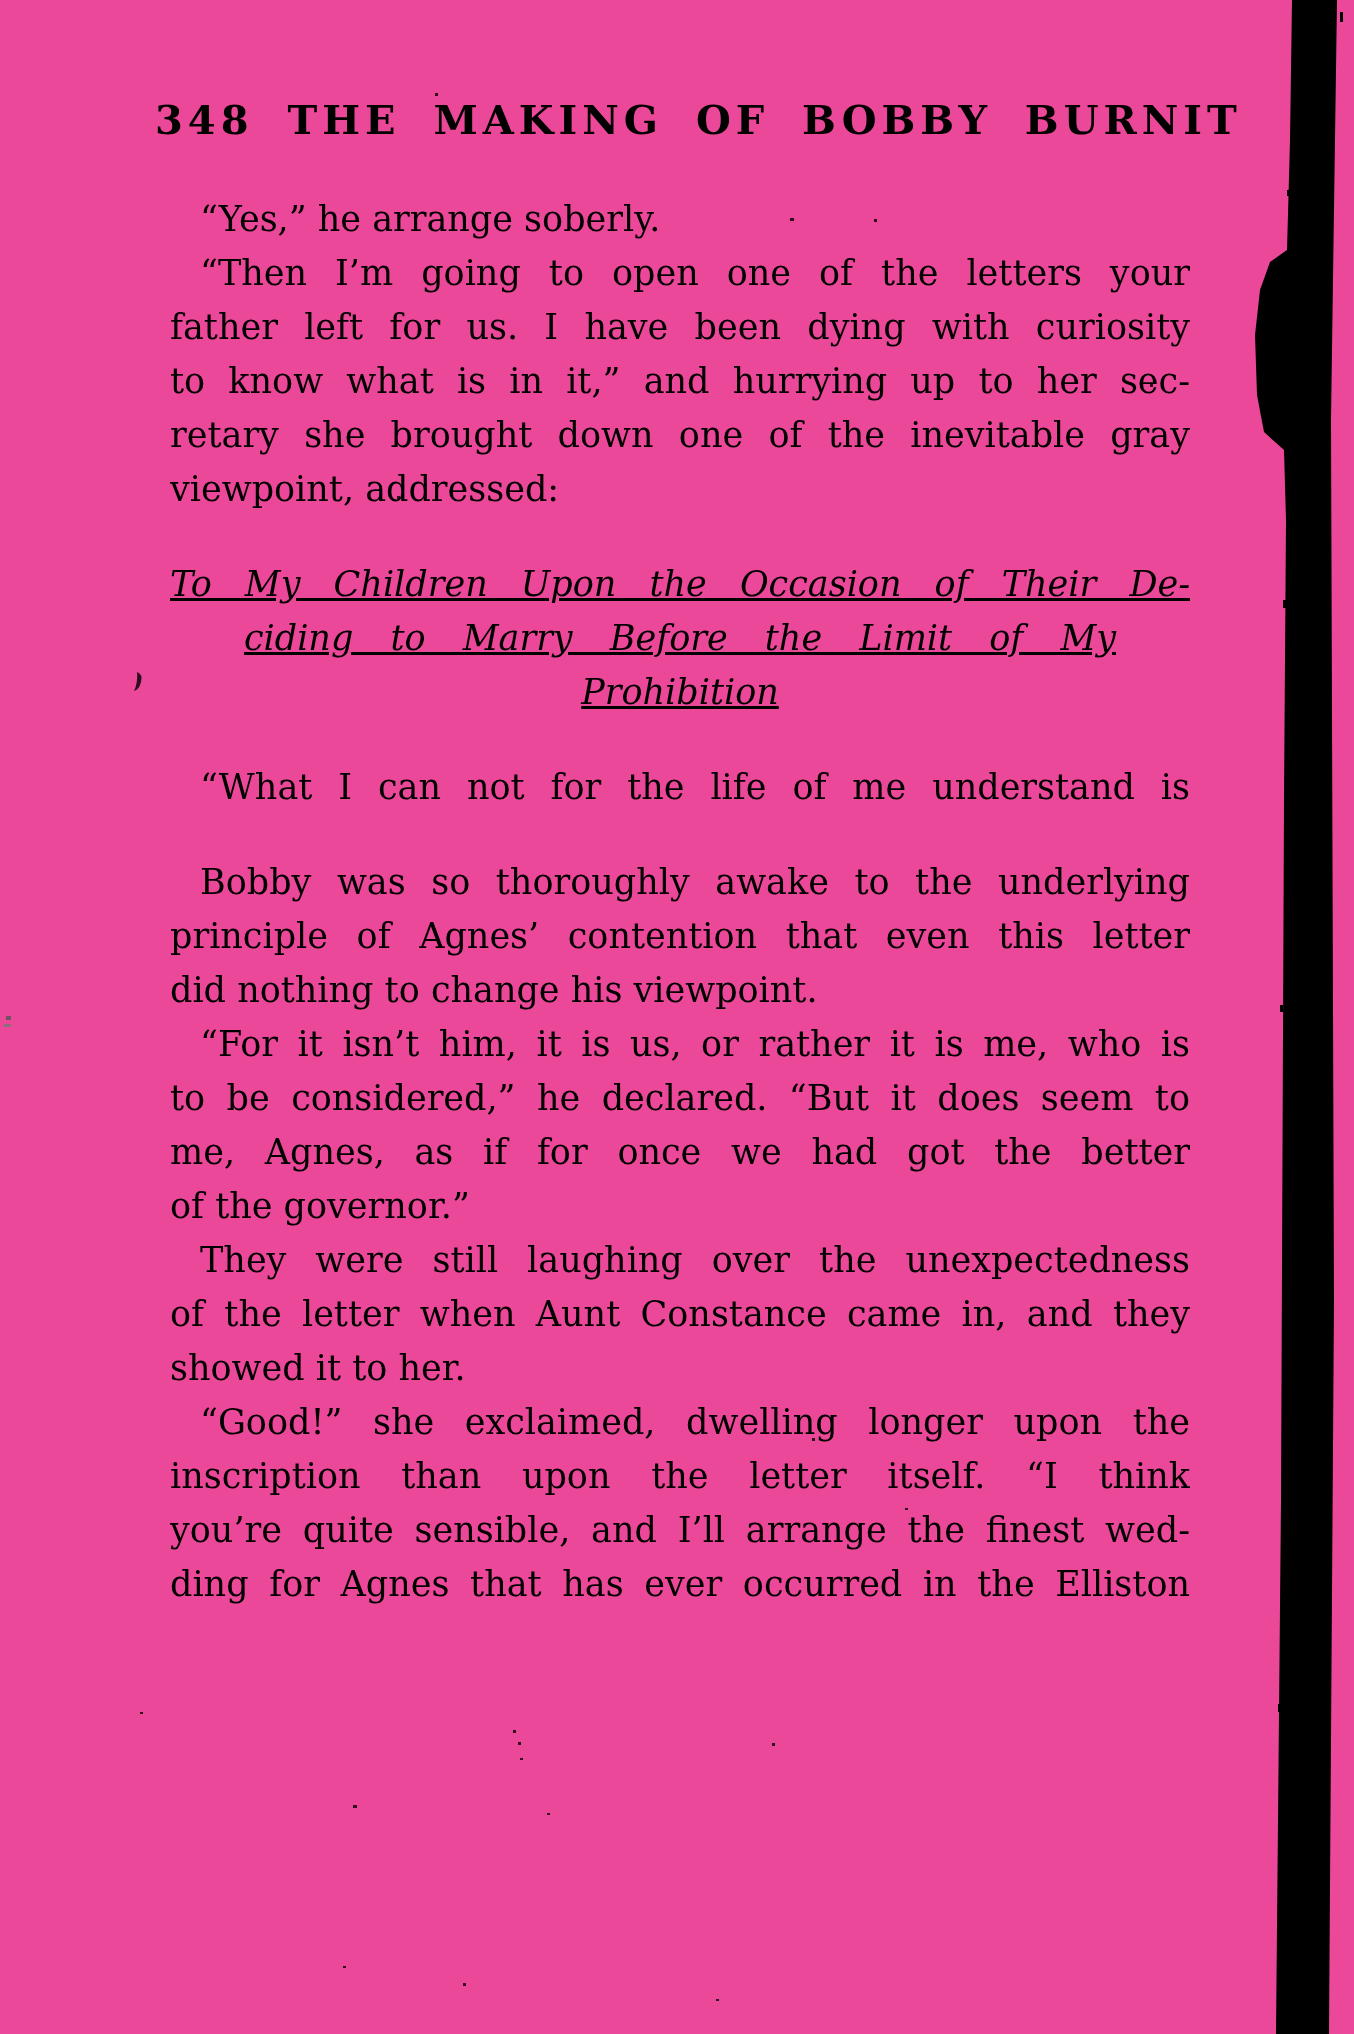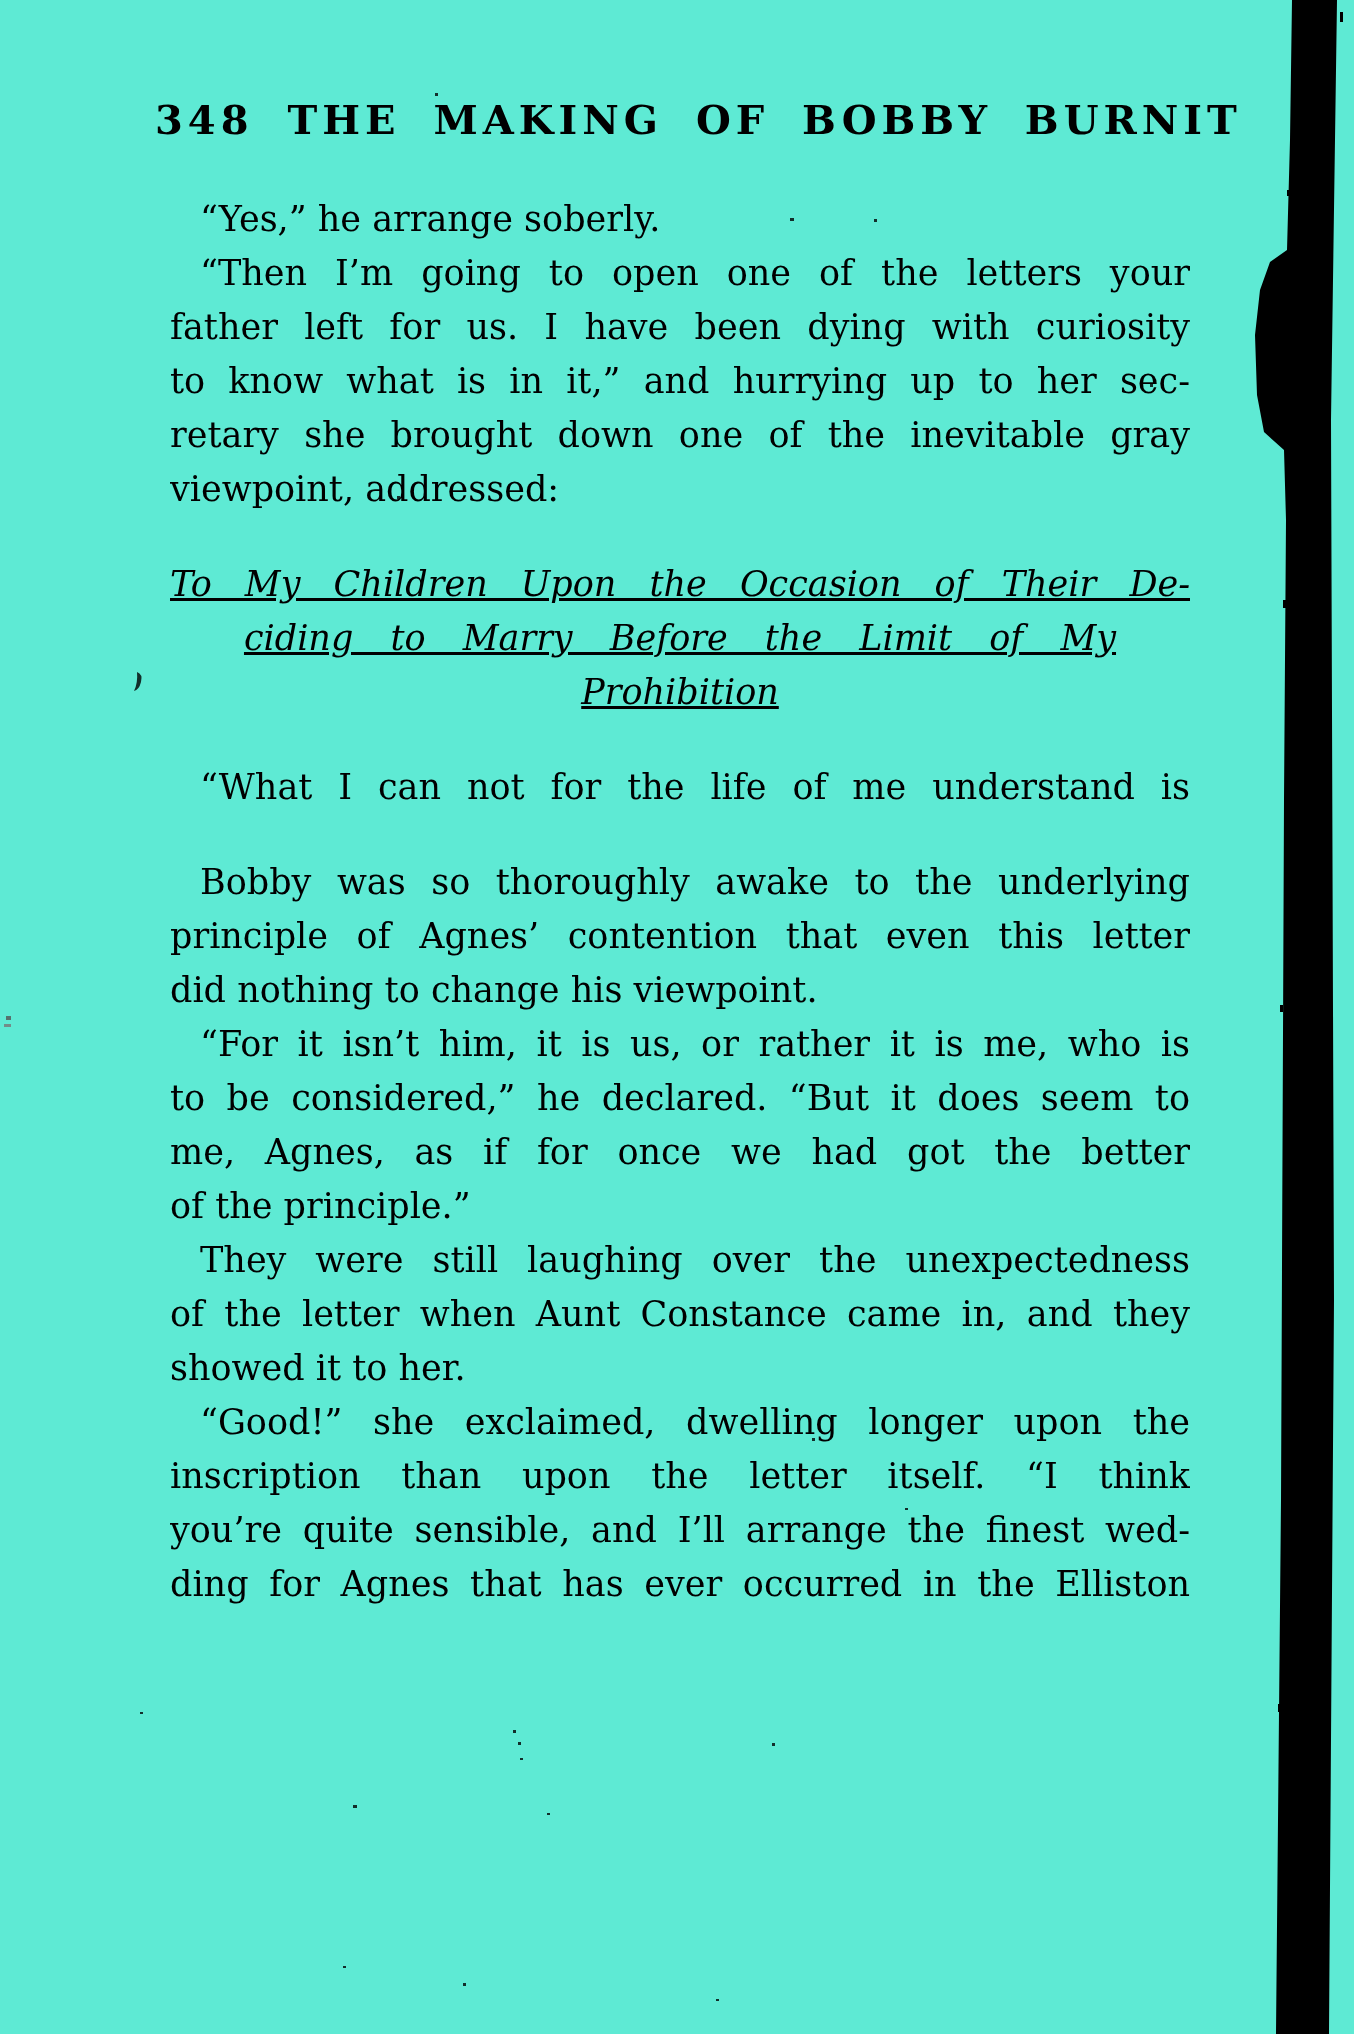--- a/index.html
+++ b/index.html
@@ -1,19 +1,19 @@
 <!DOCTYPE html>
 <html><head>
 <meta charset="utf-8">
 <style>
   html,body{margin:0;padding:0;background:#e8e8e8;}
   .page{
     position:relative;
     width:1354px;height:2034px;
-    background:#5eead4;
+    background:#ec4899;
     overflow:hidden;
     font-family:"DejaVu Serif","Liberation Serif",serif;
     color:#000000;
   }
   .header{
     position:absolute;left:155px;top:98px;
     font-weight:bold;font-size:40px;line-height:44px;
     letter-spacing:5px;white-space:nowrap;
   }
   .header .title{margin-left:34px;word-spacing:14px;}
@@ -49,21 +49,21 @@
       <div class="line justify italic gap">To My Children Upon the Occasion of Their De-</div>
       <div class="line center italic">ciding to Marry Before the Limit of My</div>
       <div class="line center italic">Prohibition</div>
       <div class="line justify indent gap">“What I can not for the life of me understand is</div>
       <div class="line justify indent gap">Bobby was so thoroughly awake to the underlying</div>
       <div class="line justify">principle of Agnes’ contention that even this letter</div>
       <div class="line left">did nothing to change his viewpoint.</div>
       <div class="line justify indent">“For it isn’t him, it is us, or rather it is me, who is</div>
       <div class="line justify">to be considered,” he declared.  “But it does seem to</div>
       <div class="line justify">me, Agnes, as if for once we had got the better</div>
-      <div class="line left">of the principle.”</div>
+      <div class="line left">of the governor.”</div>
       <div class="line justify indent">They were still laughing over the unexpectedness</div>
       <div class="line justify">of the letter when Aunt Constance came in, and they</div>
       <div class="line left">showed it to her.</div>
       <div class="line justify indent">“Good!” she exclaimed, dwelling longer upon the</div>
       <div class="line justify">inscription than upon the letter itself.  “I think</div>
       <div class="line justify">you’re quite sensible, and I’ll arrange the finest wed-</div>
       <div class="line justify">ding for Agnes that has ever occurred in the Elliston</div>
     </div>
 
   <svg class="artifacts" width="1354" height="2034" viewBox="0 0 1354 2034">

